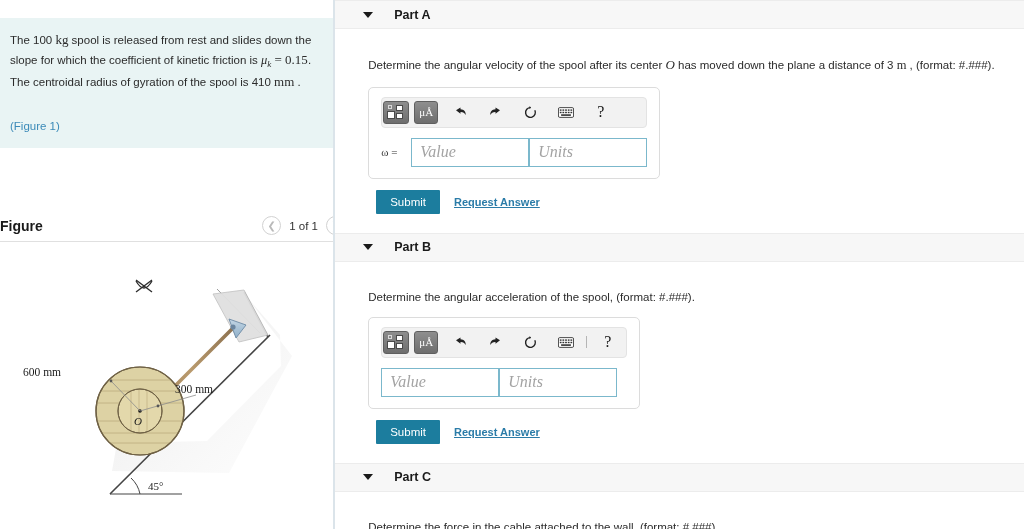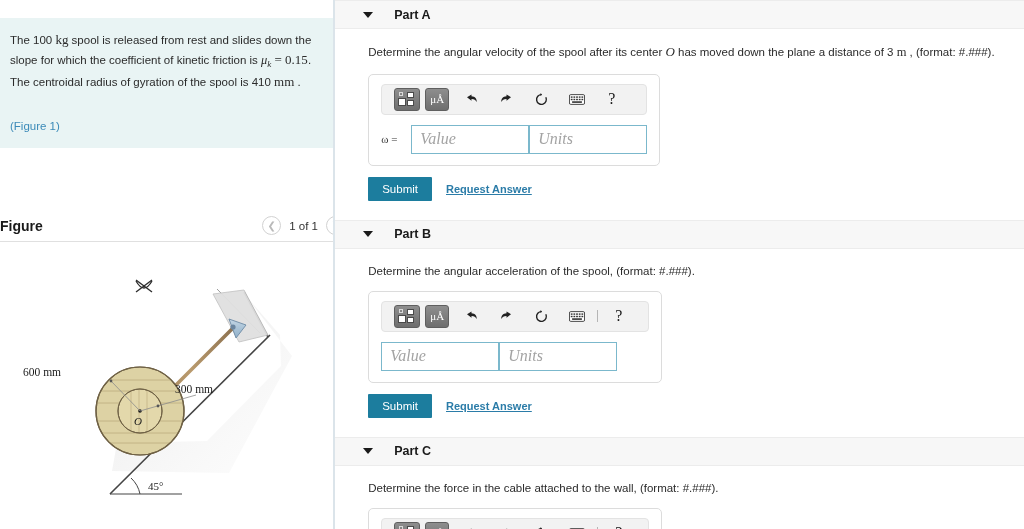--- a/index.html
+++ b/index.html
@@ -85,41 +85,41 @@
     border-left: 5px solid transparent;
     border-right: 5px solid transparent;
     border-top: 6px solid #1a1a1a;
     margin-right: 21px;
     cursor: pointer;
   }
   .part-label { font-size: 12.5px; font-weight: bold; color: #1a1a1a; }
 
   .part-body { padding: 14px 0 0 33px; }
   .question-text {
-    font-size: 11.5px; color: #2b2b2b; line-height: 1.4;
+    font-size: 11.5px; color: #2b2b2b; line-height: 1.4; margin-top: 13px;
   }
   .question-text .ital { font-family: "Liberation Serif", serif; font-style: italic; font-size: 13px; }
   .question-text .srf { font-family: "Liberation Serif", serif; font-size: 12.5px; }
 
   .answer-box {
     margin-top: 12px;
     border: 1px solid #dcdcdc;
     border-radius: 5px;
     background: #fff;
     display: inline-block;
     padding: 9px 12px 11px 12px;
   }
 
   .mathbar {
     background: #f2f2f2;
     border: 1px solid #e3e3e3;
     border-radius: 4px;
     display: flex; align-items: center;
     gap: 0px;
-    padding: 4px 12px;
+    padding: 4px 1px;
     height: 31px;
   }
   .tool-btn {
     width: 26px; height: 23px;
     border-radius: 3px;
     background: linear-gradient(#8e8e8e, #6e6e6e);
     border: 1px solid #5f5f5f;
     display: flex; align-items: center; justify-content: center;
     margin-right: 5px;
     cursor: pointer;
@@ -172,20 +172,21 @@
   .action-row { display: flex; align-items: center; margin-top: 11px; gap: 14px; }
   .submit-btn {
     background: #1c7d9e;
     color: #ffffff;
     border: none;
     font-size: 11.5px;
     font-family: "Liberation Sans", sans-serif;
     padding: 6px 14px;
     cursor: pointer;
     border-radius: 1px;
+    margin-left: 8px;
   }
   .req-answer {
     font-size: 11px; color: #2b7ca8;
     text-decoration: underline; cursor: pointer;
     font-weight: bold;
   }
   .gap { height: 19px; }
 </style>
 </head>
 <body>

